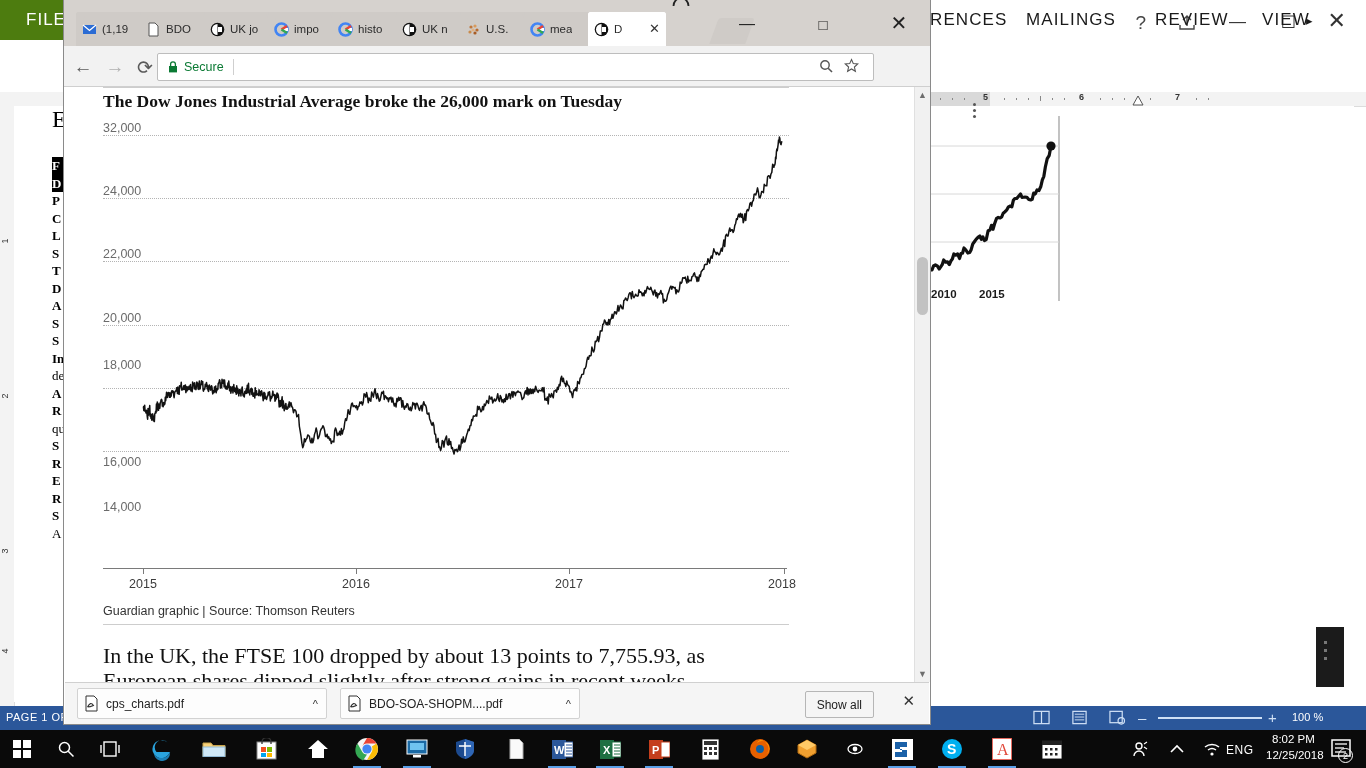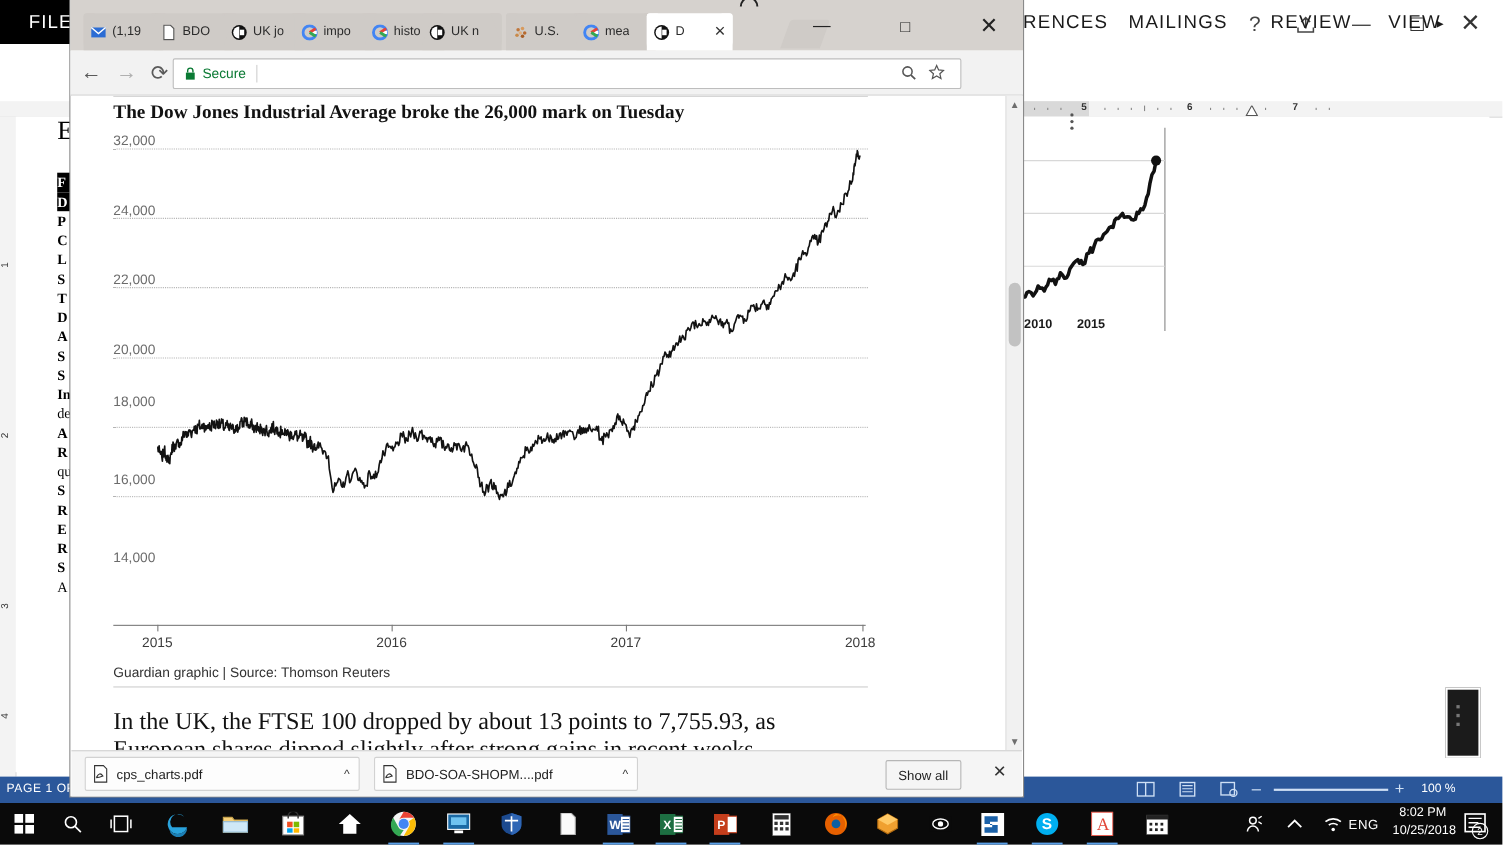--- a/index.html
+++ b/index.html
@@ -9,21 +9,21 @@
     background:#ffffff;
   }
   
   #word-window{position:absolute;left:0;top:0;width:1366px;height:730px;background:#ffffff;}
   #word-titlebar{position:absolute;left:0;top:0;width:1366px;height:30px;background:#ffffff;}
   #word-qat{position:absolute;left:0;top:0;width:92px;height:30px;display:flex;align-items:center;gap:6px;padding-left:4px;box-sizing:border-box;}
   .w-ico{width:22px;height:20px;background:#2b579a;border-radius:2px;position:relative;display:flex;align-items:center;justify-content:center;color:#fff;font-size:12px;font-weight:bold;}
   .save-ico{width:18px;height:18px;border:2px solid #1a1a1a;position:relative;background:#fff;}
   .save-ico:before{content:"";position:absolute;left:3px;top:-1px;width:9px;height:6px;background:#1a1a1a;}
   .save-ico:after{content:"";position:absolute;left:2px;bottom:0px;width:12px;height:7px;border:1px solid #1a1a1a;background:#fff;}
-  #file-tab{position:absolute;left:0;top:0;width:92px;height:40px;background:#000000;color:#fff;display:flex;align-items:center;justify-content:center;font-size:17px;letter-spacing:1px;}
+  #file-tab{position:absolute;left:0;top:0;width:92px;height:40px;background:#4d7c0f;color:#fff;display:flex;align-items:center;justify-content:center;font-size:17px;letter-spacing:1px;}
   .ribbon-tab{position:absolute;top:0;height:40px;display:flex;align-items:center;color:#1a1a1a;font-size:17px;letter-spacing:1.1px;}
   #ribbon-strip{position:absolute;left:92px;top:30px;right:0;height:40px;background:#ffffff;}
   #word-help{position:absolute;right:220px;top:12px;font-size:19px;color:#444;}
   #word-upload{position:absolute;right:170px;top:14px;width:18px;height:16px;}
   #word-min{position:absolute;right:120px;top:12px;font-size:17px;color:#333;}
   #word-max{position:absolute;right:70px;top:12px;font-size:17px;color:#333;}
   #word-close{position:absolute;right:20px;top:10px;font-size:22px;color:#333;line-height:1;}
   #word-ruler-h{position:absolute;left:0;top:92px;width:1366px;height:14px;background:#f3f3f3;border-bottom:1px solid #dcdcdc;}
   .ruler-seg{position:absolute;top:0;height:14px;background:#d9d9d9;}
   .ruler-num{position:absolute;top:0px;font-size:9px;font-weight:bold;color:#333;}
@@ -282,21 +282,21 @@
     </div>
     <div class="tab" style="left:268px;width:72px">
       <svg class="tab-fav" viewBox="0 0 15 15">
           <circle cx="7.5" cy="7.5" r="6" fill="none" stroke="#4285f4" stroke-width="2.6"></circle>
           <path d="M7.5 7.5 h6.5" stroke="#fff" stroke-width="3"></path>
           <path d="M7.5 7.5 L13 4" stroke="#ea4335" stroke-width="2.6"></path>
           <path d="M7.5 7.5 L13 11" stroke="#34a853" stroke-width="2.6"></path>
         </svg>
       <span class="tab-title">histo</span>
     </div>
-    <div class="tab" style="left:320px;width:72px">
+    <div class="tab" style="left:332px;width:72px">
       <svg class="tab-fav" viewBox="0 0 15 15">
           <circle cx="7.5" cy="7.5" r="6.8" fill="#111"></circle>
           <path d="M7.5 2 a5.5 5.5 0 1 0 0 11" fill="#fff"></path>
           <rect x="8" y="5" width="4" height="5" fill="#fff"></rect>
         </svg>
       <span class="tab-title">UK n</span>
     </div>
     <div class="tab" style="left:396px;width:72px">
       <svg class="tab-fav" viewBox="0 0 15 15">
           <circle cx="5" cy="5" r="1.6" fill="#c0763a"></circle>
@@ -367,21 +367,21 @@
       <div class="ylabel" style="left:0px;top:-6px">32,000</div>
       <div class="gridline" style="top:8px"></div>
       <div class="ylabel" style="left:0px;top:57px">24,000</div>
       <div class="gridline" style="top:71px"></div>
       <div class="ylabel" style="left:0px;top:120px">22,000</div>
       <div class="gridline" style="top:134px"></div>
       <div class="ylabel" style="left:0px;top:184px">20,000</div>
       <div class="gridline" style="top:198px"></div>
       <div class="ylabel" style="left:0px;top:231px">18,000</div>
       <div class="gridline" style="top:261px"></div>
-      <div class="ylabel" style="left:0px;top:302px">16,000</div>
+      <div class="ylabel" style="left:0px;top:328px">16,000</div>
       <div class="gridline" style="top:324px"></div>
       <div class="ylabel" style="left:0px;top:373px">14,000</div>
 
       <svg id="plot-svg" style="position:absolute;left:0;top:0;width:690px;height:445px" viewBox="0 0 690 445" preserveAspectRatio="none">
         <polyline id="dow-poly" fill="none" stroke="#121212" stroke-width="1.5" stroke-linejoin="round" points="40,279.6166666666667 40.42,279.55 40.84,283.60 41.26,282.02 41.68,278.33 42.10163934426041,284.35416666666663 42.52,283.51 42.94,285.94 43.36,283.34 43.78,283.82 44.20327868852083,289.0916666666667 44.62,292.26 45.04,281.38 45.46,288.33 45.88,287.23 46.304918032781245,282.775 46.73,278.59 47.15,289.27 47.57,286.83 47.99,291.46 48.40655737704166,287.5125 48.83,293.24 49.25,288.23 49.67,286.88 50.09,289.34 50.50819672130208,293.82916666666665 50.93,289.42 51.35,294.59 51.77,286.91 52.19,286.29 52.60983606556249,284.35416666666663 53.03,285.86 53.45,277.11 53.87,284.11 54.29,274.88 54.7114754098229,276.45833333333337 55.13,281.09 55.55,283.28 55.97,277.04 56.39,277.76 56.813114754083315,281.1958333333333 57.23,275.83 57.65,274.73 58.07,272.96 58.49,272.35 58.914754098343735,273.3 59.34,279.08 59.76,276.87 60.18,279.79 60.60,275.43 61.016393442604155,278.0375 61.44,277.68 61.86,276.97 62.28,270.28 62.70,273.67 63.11803278686456,270.14166666666665 63.54,265.29 63.96,267.64 64.38,270.42 64.80,266.75 65.21967213112498,265.4041666666667 65.64,265.58 66.06,268.18 66.48,270.35 66.90,265.65 67.32131147543318,270.14166666666665 67.74,267.83 68.16,269.14 68.58,264.09 69.00,264.18 69.4229508196936,263.82500000000005 69.84,265.50 70.26,264.32 70.68,268.46 71.10,270.66 71.524590163954,266.98333333333335 71.94,264.77 72.37,264.20 72.79,263.67 73.21,264.07 73.62622950821442,260.66666666666663 74.05,261.93 74.47,266.56 74.89,260.11 75.31,266.80 75.72786885247484,264.45666666666665 76.15,267.34 76.57,258.66 76.99,260.15 77.41,258.94 77.82950819673525,259.0875 78.25,255.21 78.67,262.97 79.09,261.19 79.51,262.72 79.93114754099568,262.2458333333333 80.35,260.05 80.77,258.73 81.19,262.58 81.61,262.17 82.03278688525609,258.14 82.45,258.05 82.87,265.62 83.29,263.81 83.71,259.80 84.13442622951649,263.82500000000005 84.55,260.10 84.98,262.64 85.40,262.37 85.82,259.94 86.23606557377693,259.0875 86.66,262.28 87.08,262.51 87.50,257.40 87.92,263.88 88.33770491803733,262.2458333333333 88.76,260.18 89.18,264.70 89.60,255.11 90.02,256.00 90.43934426229774,256.87666666666667 90.86,258.17 91.28,261.79 91.70,255.74 92.12,262.12 92.54098360655817,260.66666666666663 92.96,262.62 93.38,259.24 93.80,254.96 94.22,258.29 94.64262295081858,255.92916666666667 95.06,261.95 95.48,258.39 95.90,262.47 96.32,254.10 96.744262295079,260.035 97.16,261.85 97.58,258.23 98.01,257.55 98.43,253.86 98.8459016393394,257.5083333333333 99.27,256.15 99.69,254.46 100.11,262.89 100.53,264.15 100.94754098359982,262.2458333333333 101.37,261.66 101.79,262.08 102.21,257.37 102.63,259.65 103.04918032786023,259.0875 103.47,255.41 103.89,258.08 104.31,261.89 104.73,258.55 105.15081967212065,263.82500000000005 105.57,264.34 105.99,261.68 106.41,257.88 106.83,261.69 107.25245901638107,260.66666666666663 107.67,263.12 108.09,259.64 108.51,258.79 108.93,259.80 109.35409836064147,264.45666666666665 109.77,266.90 110.19,265.34 110.62,263.46 111.04,265.62 111.45573770490189,260.035 111.88,264.58 112.30,259.87 112.72,259.02 113.14,265.82 113.55737704916231,263.82500000000005 113.98,261.70 114.40,262.90 114.82,262.36 115.24,256.45 115.65901639342273,255.92916666666667 116.08,255.07 116.50,252.84 116.92,253.53 117.34,261.11 117.76065573768314,259.0875 118.18,256.06 118.60,260.78 119.02,252.31 119.44,256.26 119.86229508199135,253.40249999999997 120.28,256.18 120.70,253.03 121.12,259.92 121.54,253.09 121.96393442625175,257.5083333333333 122.38,259.97 122.80,261.74 123.22,259.18 123.65,261.58 124.06557377051217,262.2458333333333 124.49,260.84 124.91,256.10 125.33,260.31 125.75,253.93 126.16721311477258,258.14 126.59,263.71 127.01,259.53 127.43,259.98 127.85,266.20 128.26885245903298,263.82500000000005 128.69,262.07 129.11,259.78 129.53,261.04 129.95,265.97 130.37049180329342,260.66666666666663 130.79,257.49 131.21,262.81 131.63,264.20 132.05,261.06 132.47213114755385,265.4041666666667 132.89,261.92 133.31,267.33 133.73,258.78 134.15,263.95 134.57377049181426,261.29833333333335 134.99,266.51 135.41,266.25 135.83,268.88 136.26,262.60 136.67540983607466,266.35166666666663 137.10,262.76 137.52,263.89 137.94,268.97 138.36,264.04 138.77704918033507,262.2458333333333 139.20,259.91 139.62,264.72 140.04,268.39 140.46,268.95 140.87868852459547,266.98333333333335 141.30,269.89 141.72,264.69 142.14,264.24 142.56,266.42 142.9803278688559,263.82500000000005 143.40,261.55 143.82,266.49 144.24,258.24 144.66,265.37 145.08196721311634,260.66666666666663 145.50,256.32 145.92,265.94 146.34,265.46 146.76,267.97 147.18360655737672,264.45666666666665 147.60,262.03 148.02,264.23 148.44,261.27 148.86,267.57 149.28524590163715,262.2458333333333 149.71,267.77 150.13,269.35 150.55,269.05 150.97,266.11 151.3868852458976,266.98333333333335 151.81,270.92 152.23,260.65 152.65,267.03 153.07,268.08 153.488524590158,263.82500000000005 153.91,267.77 154.33,267.56 154.75,267.01 155.17,267.48 155.5901639344184,268.5625 156.01,262.74 156.43,264.73 156.85,265.09 157.27,268.84 157.6918032786788,264.45666666666665 158.11,267.86 158.53,263.67 158.95,265.25 159.37,269.03 159.7934426229392,270.14166666666665 160.21,273.69 160.63,266.27 161.05,265.33 161.47,271.70 161.89508196719964,266.35166666666663 162.32,271.27 162.74,270.01 163.16,271.92 163.58,272.39 163.99672131146008,270.77333333333337 164.42,268.71 164.84,268.92 165.26,265.17 165.68,267.82 166.09836065572046,267.615 166.52,264.68 166.94,269.18 167.36,273.93 167.78,269.40 168.1999999999809,271.7208333333333 168.62,270.96 169.04,270.15 169.46,266.96 169.88,264.12 170.3016393442413,268.5625 170.72,268.26 171.14,268.49 171.56,267.45 171.98,274.15 172.4032786885495,273.3 172.82,268.32 173.24,272.05 173.66,267.48 174.08,265.99 174.5049180328099,270.14166666666665 174.93,266.87 175.35,268.85 175.77,273.43 176.19,280.02 176.60655737707032,276.45833333333337 177.03,273.69 177.45,279.54 177.87,273.47 178.29,278.78 178.70819672133075,273.3 179.13,269.82 179.55,280.91 179.97,273.45 180.39,274.79 180.80983606559116,279.6166666666667 181.23,283.74 181.65,279.00 182.07,281.84 182.49,276.92 182.9114754098516,276.45833333333337 183.33,282.09 183.75,280.00 184.17,282.32 184.59,281.05 185.013114754112,281.1958333333333 185.43,277.62 185.85,277.03 186.27,274.87 186.69,280.10 187.1147540983724,278.0375 187.96,275.64 188.80,279.49 189.64,280.76 190.48,285.71 191.31803278689324,282.775 192.16,282.95 193.00,284.39 193.84,289.84 194.68,288.96 195.52131147541405,287.5125 196.36,299.25 197.20,304.23 198.04,309.32 198.88,316.07 199.7245901639349,320.675 200.57,318.45 201.41,311.83 202.25,314.67 203.09,312.26 203.92786885245573,311.2 204.77,307.89 205.61,308.59 206.45,309.54 207.29,314.36 208.13114754097657,315.9375 208.97,311.20 209.81,315.81 210.65,312.94 211.49,307.38 212.33442622949738,304.8833333333333 213.18,301.02 214.02,304.58 214.86,311.78 215.70,310.62 216.53770491801822,308.04166666666663 217.38,303.85 218.22,301.91 219.06,300.96 219.90,298.70 220.74098360653903,300.14583333333337 221.58,303.31 222.42,309.35 223.26,309.72 224.10,307.22 224.94426229510768,311.2 225.78,309.85 226.63,313.01 227.47,311.87 228.31,316.52 229.14754098362852,314.35833333333335 229.99,314.32 230.83,315.01 231.67,303.78 232.51,300.94 233.3508196721493,303.3041666666667 234.19,308.44 235.03,306.31 235.87,307.88 236.71,304.28 237.55409836067014,308.04166666666663 238.39,301.53 239.24,307.01 240.08,303.51 240.92,301.99 241.75737704919098,295.4083333333333 242.60,291.67 243.44,293.53 244.28,289.63 245.12,282.81 245.96065573771182,285.93333333333334 246.80,287.30 247.64,281.51 248.48,277.08 249.32,276.03 250.16393442623266,279.6166666666667 251.00,278.71 251.85,278.95 252.69,280.66 253.53,278.65 254.36721311475347,282.775 255.21,279.73 256.05,279.12 256.89,274.98 257.73,276.33 258.5704918032743,274.87916666666666 259.41,278.03 260.25,275.26 261.09,266.86 261.93,267.31 262.7737704917952,270.14166666666665 263.61,265.59 264.46,269.77 265.30,275.70 266.14,270.96 266.977049180316,273.3 267.82,274.11 268.66,264.99 269.50,267.16 270.34,270.12 271.1803278688368,265.4041666666667 272.02,261.66 272.86,267.12 273.70,271.63 274.54,266.55 275.3836065573576,270.14166666666665 276.22,274.17 277.06,273.40 277.91,269.33 278.75,265.15 279.5868852459262,266.35166666666663 280.43,264.19 281.27,272.40 282.11,268.75 282.95,269.54 283.79016393444704,271.7208333333333 284.63,270.90 285.47,274.66 286.31,270.83 287.15,271.79 287.9934426229679,270.14166666666665 288.83,275.01 289.67,270.96 290.52,276.05 291.36,278.92 292.1967213114887,276.45833333333337 293.04,279.91 293.88,271.62 294.72,274.45 295.56,270.32 296.4000000000095,273.3 297.24,270.65 298.08,271.21 298.92,280.28 299.76,273.57 300.6032786885304,279.6166666666667 301.44,282.33 302.28,279.04 303.13,280.17 303.97,276.62 304.8065573770512,277.09 305.65,282.10 306.49,283.04 307.33,280.14 308.17,283.82 309.0098360655721,281.1958333333333 309.85,275.49 310.69,277.66 311.53,276.45 312.37,282.00 313.2131147540929,276.45833333333337 314.05,276.17 314.89,278.40 315.74,281.95 316.58,283.34 317.4163934426137,280.24833333333333 318.26,278.34 319.10,283.90 319.94,277.81 320.78,274.76 321.61967213113456,278.0375 322.46,277.96 323.30,280.54 324.14,286.63 324.98,287.21 325.8229508196554,285.93333333333334 326.66,291.96 327.50,293.82 328.34,296.79 329.19,298.39 330.026229508224,295.4083333333333 330.87,298.51 331.71,307.05 332.55,307.24 333.39,315.40 334.2295081967448,314.35833333333335 335.07,311.39 335.91,320.50 336.75,319.87 337.59,323.47 338.4327868852656,320.675 339.27,313.61 340.11,314.23 340.95,320.10 341.80,313.70 342.6360655737865,311.2 343.48,308.98 344.32,316.99 345.16,318.12 346.00,311.82 346.8393442623073,317.51666666666665 347.68,314.53 348.52,321.51 349.36,320.51 350.20,323.97 351.0426229508281,326.9916666666667 351.88,322.59 352.72,323.35 353.56,322.35 354.41,324.67 355.245901639349,322.25416666666666 356.09,317.95 356.93,323.40 357.77,319.87 358.61,312.18 359.4491803278698,315.9375 360.29,309.87 361.13,314.98 361.97,314.70 362.81,311.50 363.65245901639065,308.04166666666663 364.49,305.46 365.33,302.19 366.17,303.58 367.02,298.67 367.85573770491146,298.56666666666666 368.70,292.56 369.54,293.68 370.38,288.97 371.22,289.15 372.05901639343233,289.0916666666667 372.90,287.49 373.74,289.11 374.58,279.19 375.42,282.53 376.26229508195314,279.6166666666667 377.10,282.14 377.94,284.76 378.78,283.79 379.62,279.46 380.46557377047395,282.775 381.31,277.00 382.15,278.65 382.99,276.51 383.83,273.51 384.66885245904257,274.87916666666666 385.51,276.41 386.35,268.97 387.19,271.53 388.03,272.03 388.8721311475634,270.14166666666665 389.71,275.98 390.55,274.04 391.39,271.95 392.23,274.08 393.07540983608425,273.3 393.92,270.50 394.76,266.76 395.60,272.52 396.44,274.51 397.27868852460506,268.5625 398.12,270.28 398.96,274.93 399.80,272.67 400.64,275.67 401.48196721312587,271.7208333333333 402.32,274.44 403.16,267.35 404.00,272.41 404.84,271.49 405.6852459016467,266.98333333333335 406.53,266.58 407.37,271.74 408.21,267.54 409.05,264.50 409.8885245901675,270.14166666666665 410.73,264.85 411.57,265.82 412.41,268.66 413.25,265.14 414.09180327868836,265.4041666666667 414.93,264.01 415.77,264.99 416.61,265.33 417.45,265.57 418.29508196720917,268.5625 419.14,272.56 419.98,271.37 420.82,270.65 421.66,265.95 422.49836065573004,263.82500000000005 423.34,266.95 424.18,260.41 425.02,267.94 425.86,262.01 426.70163934425085,266.98333333333335 427.54,261.94 428.38,266.44 429.22,262.46 430.06,266.42 430.9049180327717,262.2458333333333 431.75,264.71 432.59,259.21 433.43,261.81 434.27,264.18 435.1081967213403,265.4041666666667 435.95,263.16 436.79,263.32 437.63,263.74 438.47,263.81 439.31147540986115,260.66666666666663 440.15,264.75 440.99,260.57 441.83,273.03 442.67,271.73 443.51475409838196,273.3 444.36,269.91 445.20,276.94 446.04,266.94 446.88,268.35 447.7180327869028,270.14166666666665 448.56,266.46 449.40,268.62 450.24,270.81 451.08,263.90 451.92131147542364,263.82500000000005 452.76,263.10 453.60,265.20 454.44,260.19 455.28,262.42 456.1245901639445,257.5083333333333 456.97,258.70 457.81,251.46 458.65,249.31 459.49,254.56 460.3278688524653,251.1916666666667 461.17,255.97 462.01,256.63 462.85,259.48 463.69,254.02 464.53114754098607,257.5083333333333 465.37,258.48 466.21,259.49 467.05,264.91 467.89,264.56 468.73442622950694,266.98333333333335 469.58,270.56 470.42,264.62 471.26,262.59 472.10,263.49 472.93770491802775,260.66666666666663 473.78,263.91 474.62,254.45 475.46,255.98 476.30,256.71 477.1409836065486,251.1916666666667 477.98,250.54 478.82,247.41 479.66,247.32 480.50,247.06 481.3442622950694,241.71666666666667 482.18,241.53 483.03,239.27 483.87,233.61 484.71,230.20 485.5475409835903,232.24166666666667 486.39,228.61 487.23,228.95 488.07,228.51 488.91,220.12 489.75081967215885,222.76666666666665 490.59,224.89 491.43,222.51 492.27,214.32 493.11,214.64 493.9540983606797,213.29166666666666 494.79,209.45 495.64,214.63 496.48,210.38 497.32,203.93 498.15737704920053,203.8166666666667 499.00,203.93 499.84,197.14 500.68,196.96 501.52,193.00 502.36065573772134,194.34166666666667 503.20,197.61 504.04,195.49 504.88,197.97 505.72,192.49 506.5639344262422,197.5 507.40,192.38 508.25,191.86 509.09,187.27 509.93,191.30 510.767213114763,188.025 511.61,184.84 512.45,184.92 513.29,186.95 514.13,183.98 514.970491803284,178.55 515.81,184.02 516.65,180.76 517.49,177.97 518.33,179.38 519.1737704918047,181.70833333333331 520.01,181.80 520.86,173.46 521.70,173.08 522.54,170.93 523.3770491803255,172.23333333333335 524.22,173.51 525.06,170.94 525.90,167.37 526.74,165.82 527.5803278688463,165.91666666666669 528.42,171.75 529.26,164.49 530.10,168.68 530.94,170.77 531.7836065573672,169.075 532.62,167.26 533.46,168.66 534.31,169.17 535.15,168.79 535.9868852458881,162.75833333333333 536.83,165.27 537.67,164.80 538.51,165.90 539.35,168.75 540.1901639344566,165.91666666666669 541.03,168.77 541.87,163.53 542.71,166.03 543.55,162.74 544.3934426229774,159.6 545.23,161.33 546.07,162.09 546.92,162.44 547.76,160.16 548.5967213114982,162.75833333333333 549.44,164.94 550.28,167.92 551.12,164.22 551.96,163.02 552.800000000019,169.075 553.64,165.62 554.48,170.87 555.32,166.71 556.16,167.54 557.0032786885399,165.91666666666669 557.84,163.55 558.68,167.03 559.53,166.54 560.37,175.83 561.2065573770608,172.23333333333335 562.05,174.20 562.89,174.22 563.73,172.57 564.57,167.56 565.4098360655817,165.91666666666669 566.25,163.21 567.09,160.37 567.93,159.16 568.77,162.17 569.6131147541024,159.6 570.45,160.20 571.29,160.96 572.14,160.34 572.98,166.77 573.8163934426233,162.75833333333333 574.66,164.67 575.50,164.87 576.34,162.60 577.18,155.05 578.0196721311441,156.44166666666666 578.86,155.38 579.70,150.78 580.54,150.81 581.38,151.22 582.2229508196649,150.125 583.06,153.39 583.90,156.07 584.74,149.26 585.59,155.02 586.4262295081858,153.28333333333333 587.27,153.58 588.11,153.81 588.95,149.75 589.79,149.41 590.6295081967065,146.96666666666667 591.47,145.91 592.31,149.69 593.15,149.83 593.99,154.49 594.8327868852753,150.125 595.67,153.97 596.51,148.07 597.35,149.57 598.20,144.60 599.036065573796,143.80833333333334 599.88,142.32 600.72,142.29 601.56,137.87 602.40,137.29 603.2393442623169,137.49166666666667 604.08,137.32 604.92,131.64 605.76,133.68 606.60,136.12 607.4426229508376,131.175 608.28,128.96 609.12,131.26 609.96,126.69 610.81,121.83 611.6459016393585,124.85833333333333 612.49,125.14 613.33,127.52 614.17,125.39 615.01,126.28 615.8491803278794,128.01666666666665 616.69,127.12 617.53,124.13 618.37,121.17 619.21,124.19 620.0524590164002,118.54166666666667 620.89,112.96 621.73,119.53 622.57,109.02 623.42,107.20 624.255737704921,109.06666666666666 625.10,108.91 625.94,104.29 626.78,100.96 627.62,104.21 628.4590163934419,102.75 629.30,102.81 630.14,105.41 630.98,103.35 631.82,98.39 632.6622950819627,96.43333333333334 633.50,91.65 634.34,92.45 635.18,88.44 636.02,86.95 636.8655737704835,90.11666666666667 637.71,86.37 638.55,90.37 639.39,87.25 640.23,95.70 641.0688524590043,93.275 641.91,86.70 642.75,93.39 643.59,84.33 644.43,82.45 645.272131147573,83.8 646.11,81.20 646.95,76.34 647.79,75.65 648.63,79.20 649.4754098360938,74.325 650.32,73.68 651.16,67.14 652.00,67.04 652.84,67.92 653.6786885246146,64.85 654.52,60.88 655.36,64.77 656.20,70.50 657.04,70.77 657.8819672131355,68.00833333333333 658.72,64.40 659.56,64.67 660.40,65.59 661.24,57.34 662.0852459016562,58.53333333333333 662.93,58.72 663.77,58.82 664.61,49.67 665.45,48.83 666.2885245901771,49.05833333333334 667.13,51.32 667.97,46.98 668.81,45.40 669.65,37.37 670.491803278698,39.58333333333333 670.91,40.28 671.33,37.81 671.75,38.15 672.17,36.20 672.5934426229584,30.108333333333334 673.01,31.78 673.43,24.52 673.85,22.05 674.27,23.73 674.6950819672187,20.633333333333333 675.12,17.57 675.54,13.05 675.96,15.06 676.38,9.95 676.7967213114791,11.158333333333333 677.22,15.45 677.64,17.06 678.06,17.65 678.48,15.53 678.8983606557396,14.316666666666666"></polyline>
       </svg>
 
       <div class="xaxis"></div>
       <div class="xtick" style="left:40px"></div>
       <div class="xtick" style="left:253px"></div>
@@ -612,21 +612,21 @@
   </div>
   <div class="tb-item" style="left:1190px">
     <svg width="18" height="15" viewBox="0 0 18 15">
         <path d="M2 5 a11 11 0 0 1 14 0" fill="none" stroke="#fff" stroke-width="1.5"></path>
         <path d="M5 8 a7 7 0 0 1 8 0" fill="none" stroke="#fff" stroke-width="1.5"></path>
         <circle cx="9" cy="12" r="1.6" fill="#fff"></circle>
       </svg>
   </div>
   <div id="tray-lang">ENG</div>
   <div id="tray-time">8:02 PM</div>
-  <div id="tray-date">10/25/2018</div>
+  <div id="tray-date">12/25/2018</div>
   <svg id="tray-notify" viewBox="0 0 22 22">
       <rect x="2" y="2" width="18" height="16" fill="none" stroke="#fff" stroke-width="1.5"></rect>
       <line x1="5" y1="6" x2="17" y2="6" stroke="#fff" stroke-width="1.3"></line>
       <line x1="5" y1="10" x2="14" y2="10" stroke="#fff" stroke-width="1.3"></line>
       <line x1="5" y1="14" x2="16" y2="14" stroke="#fff" stroke-width="1.3"></line>
     </svg>
   <div id="notify-badge">2</div>
 </div>
 
 </body></html>

